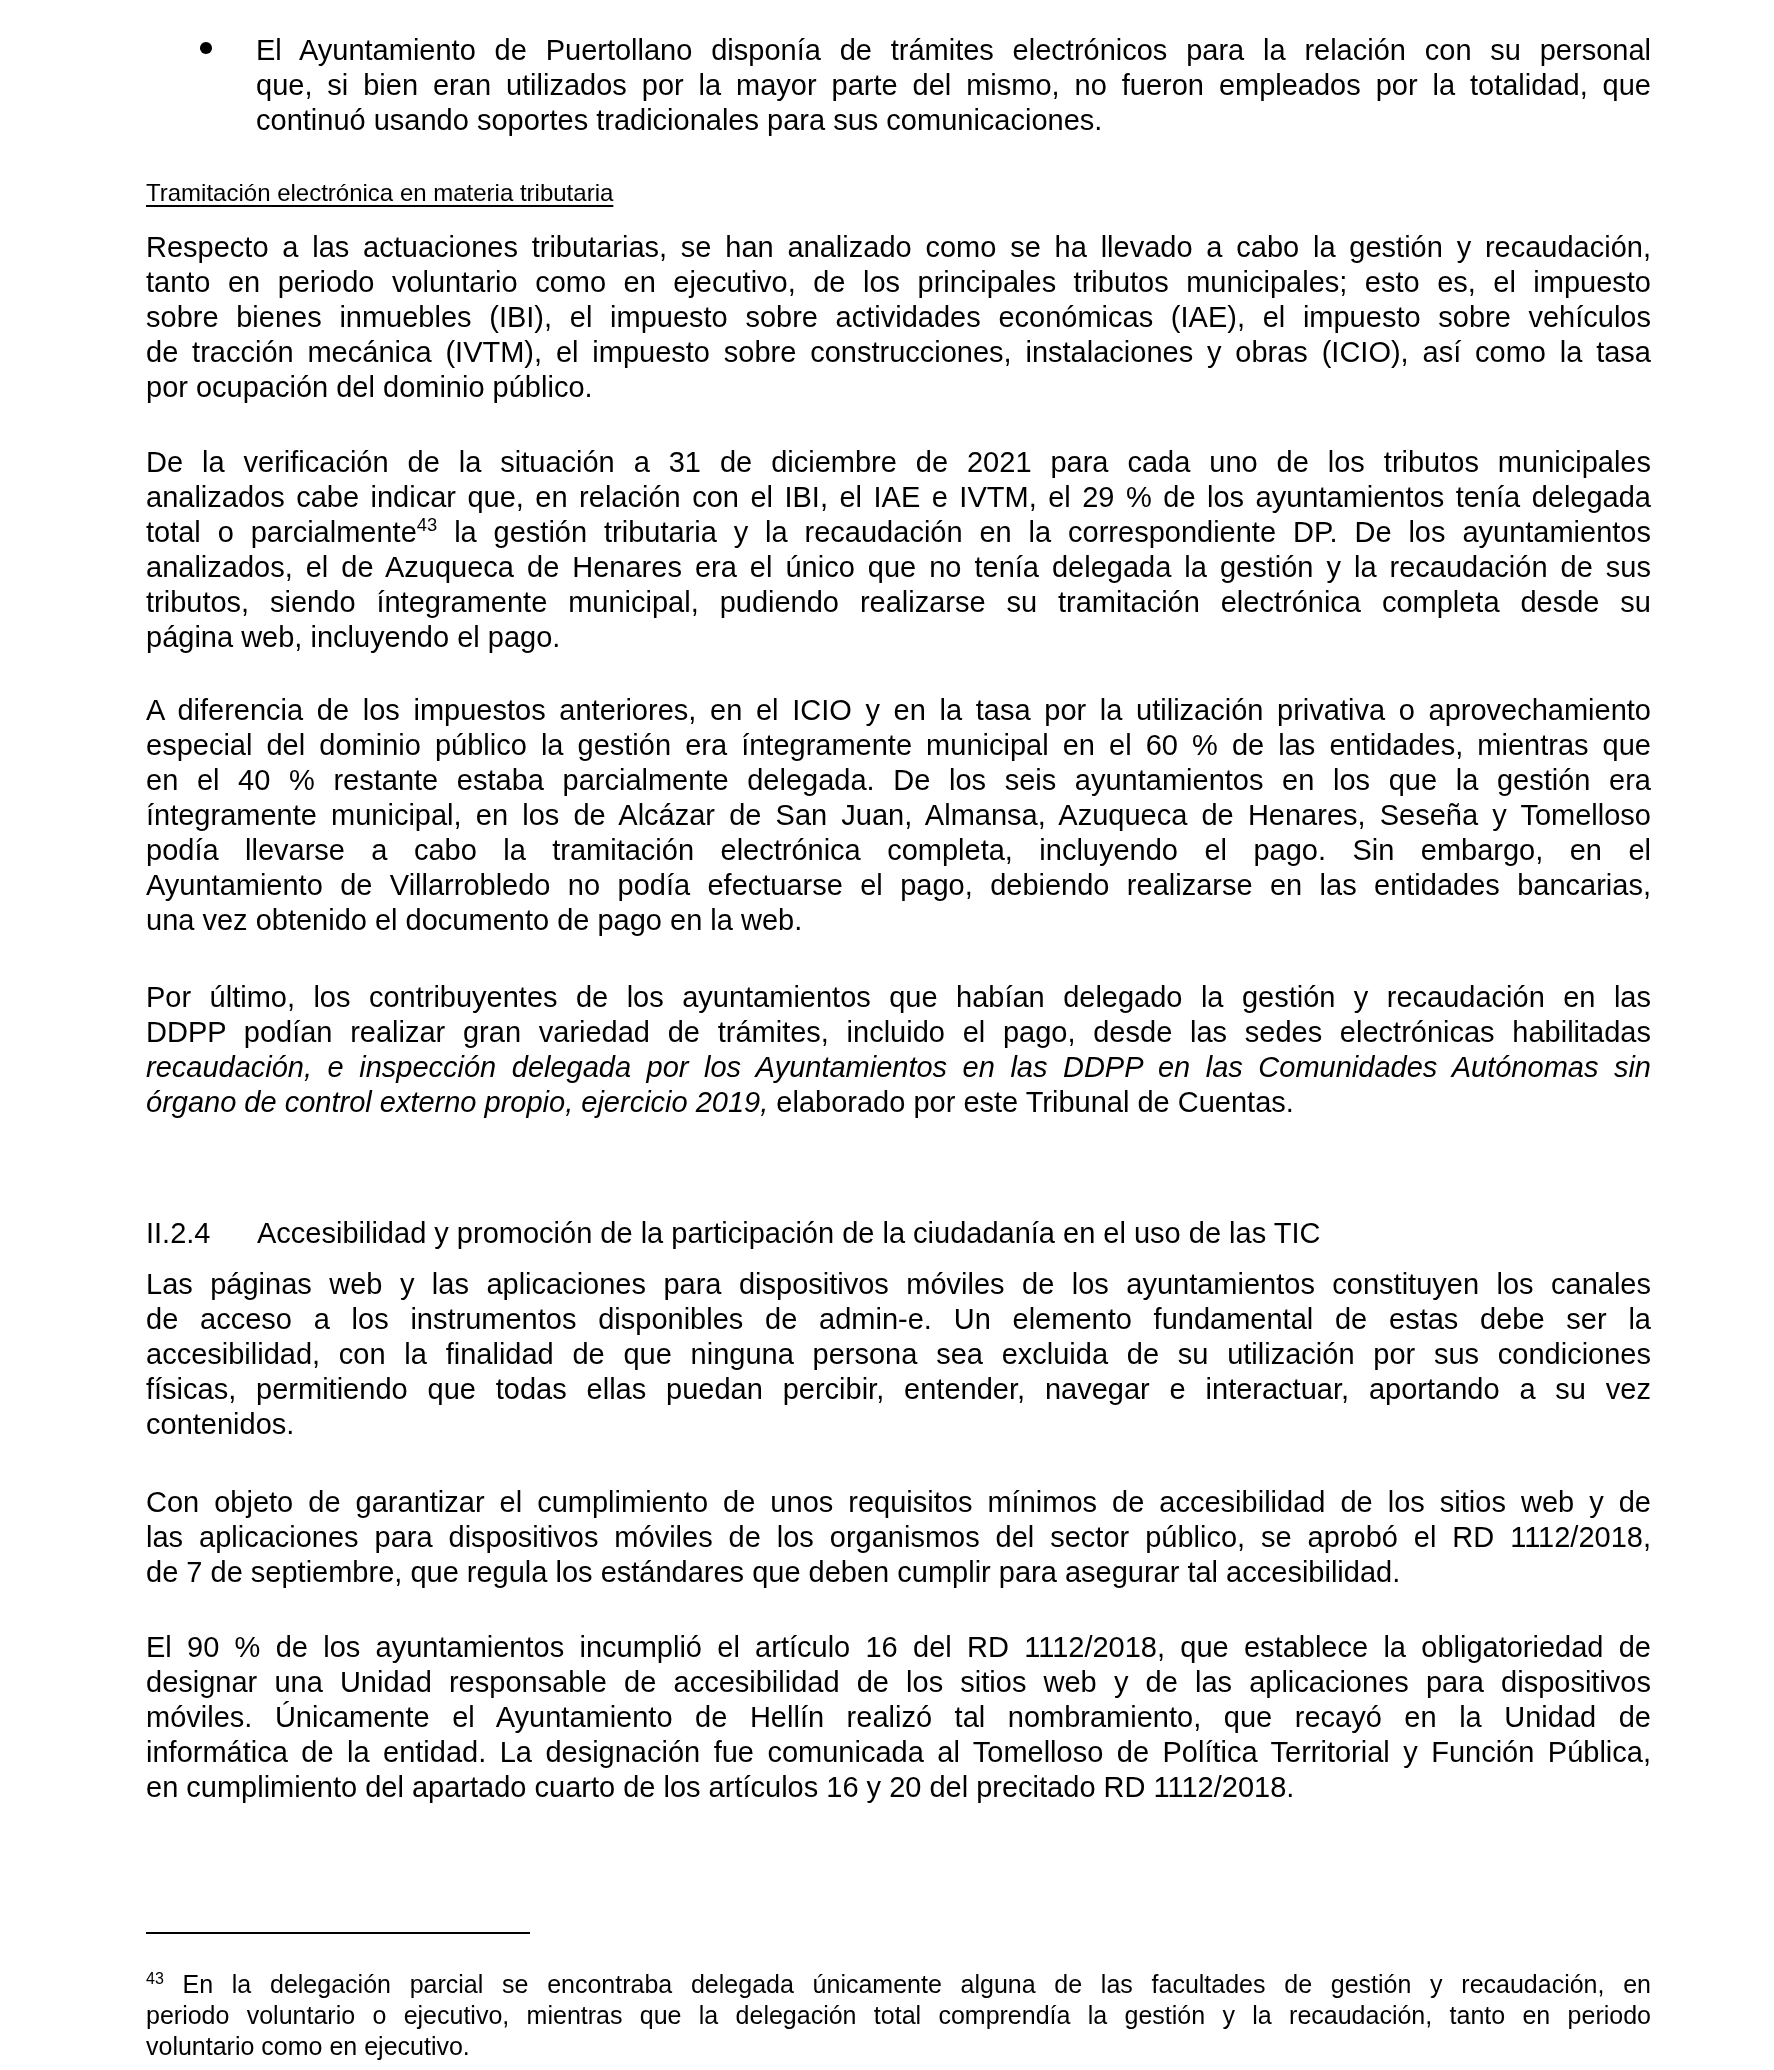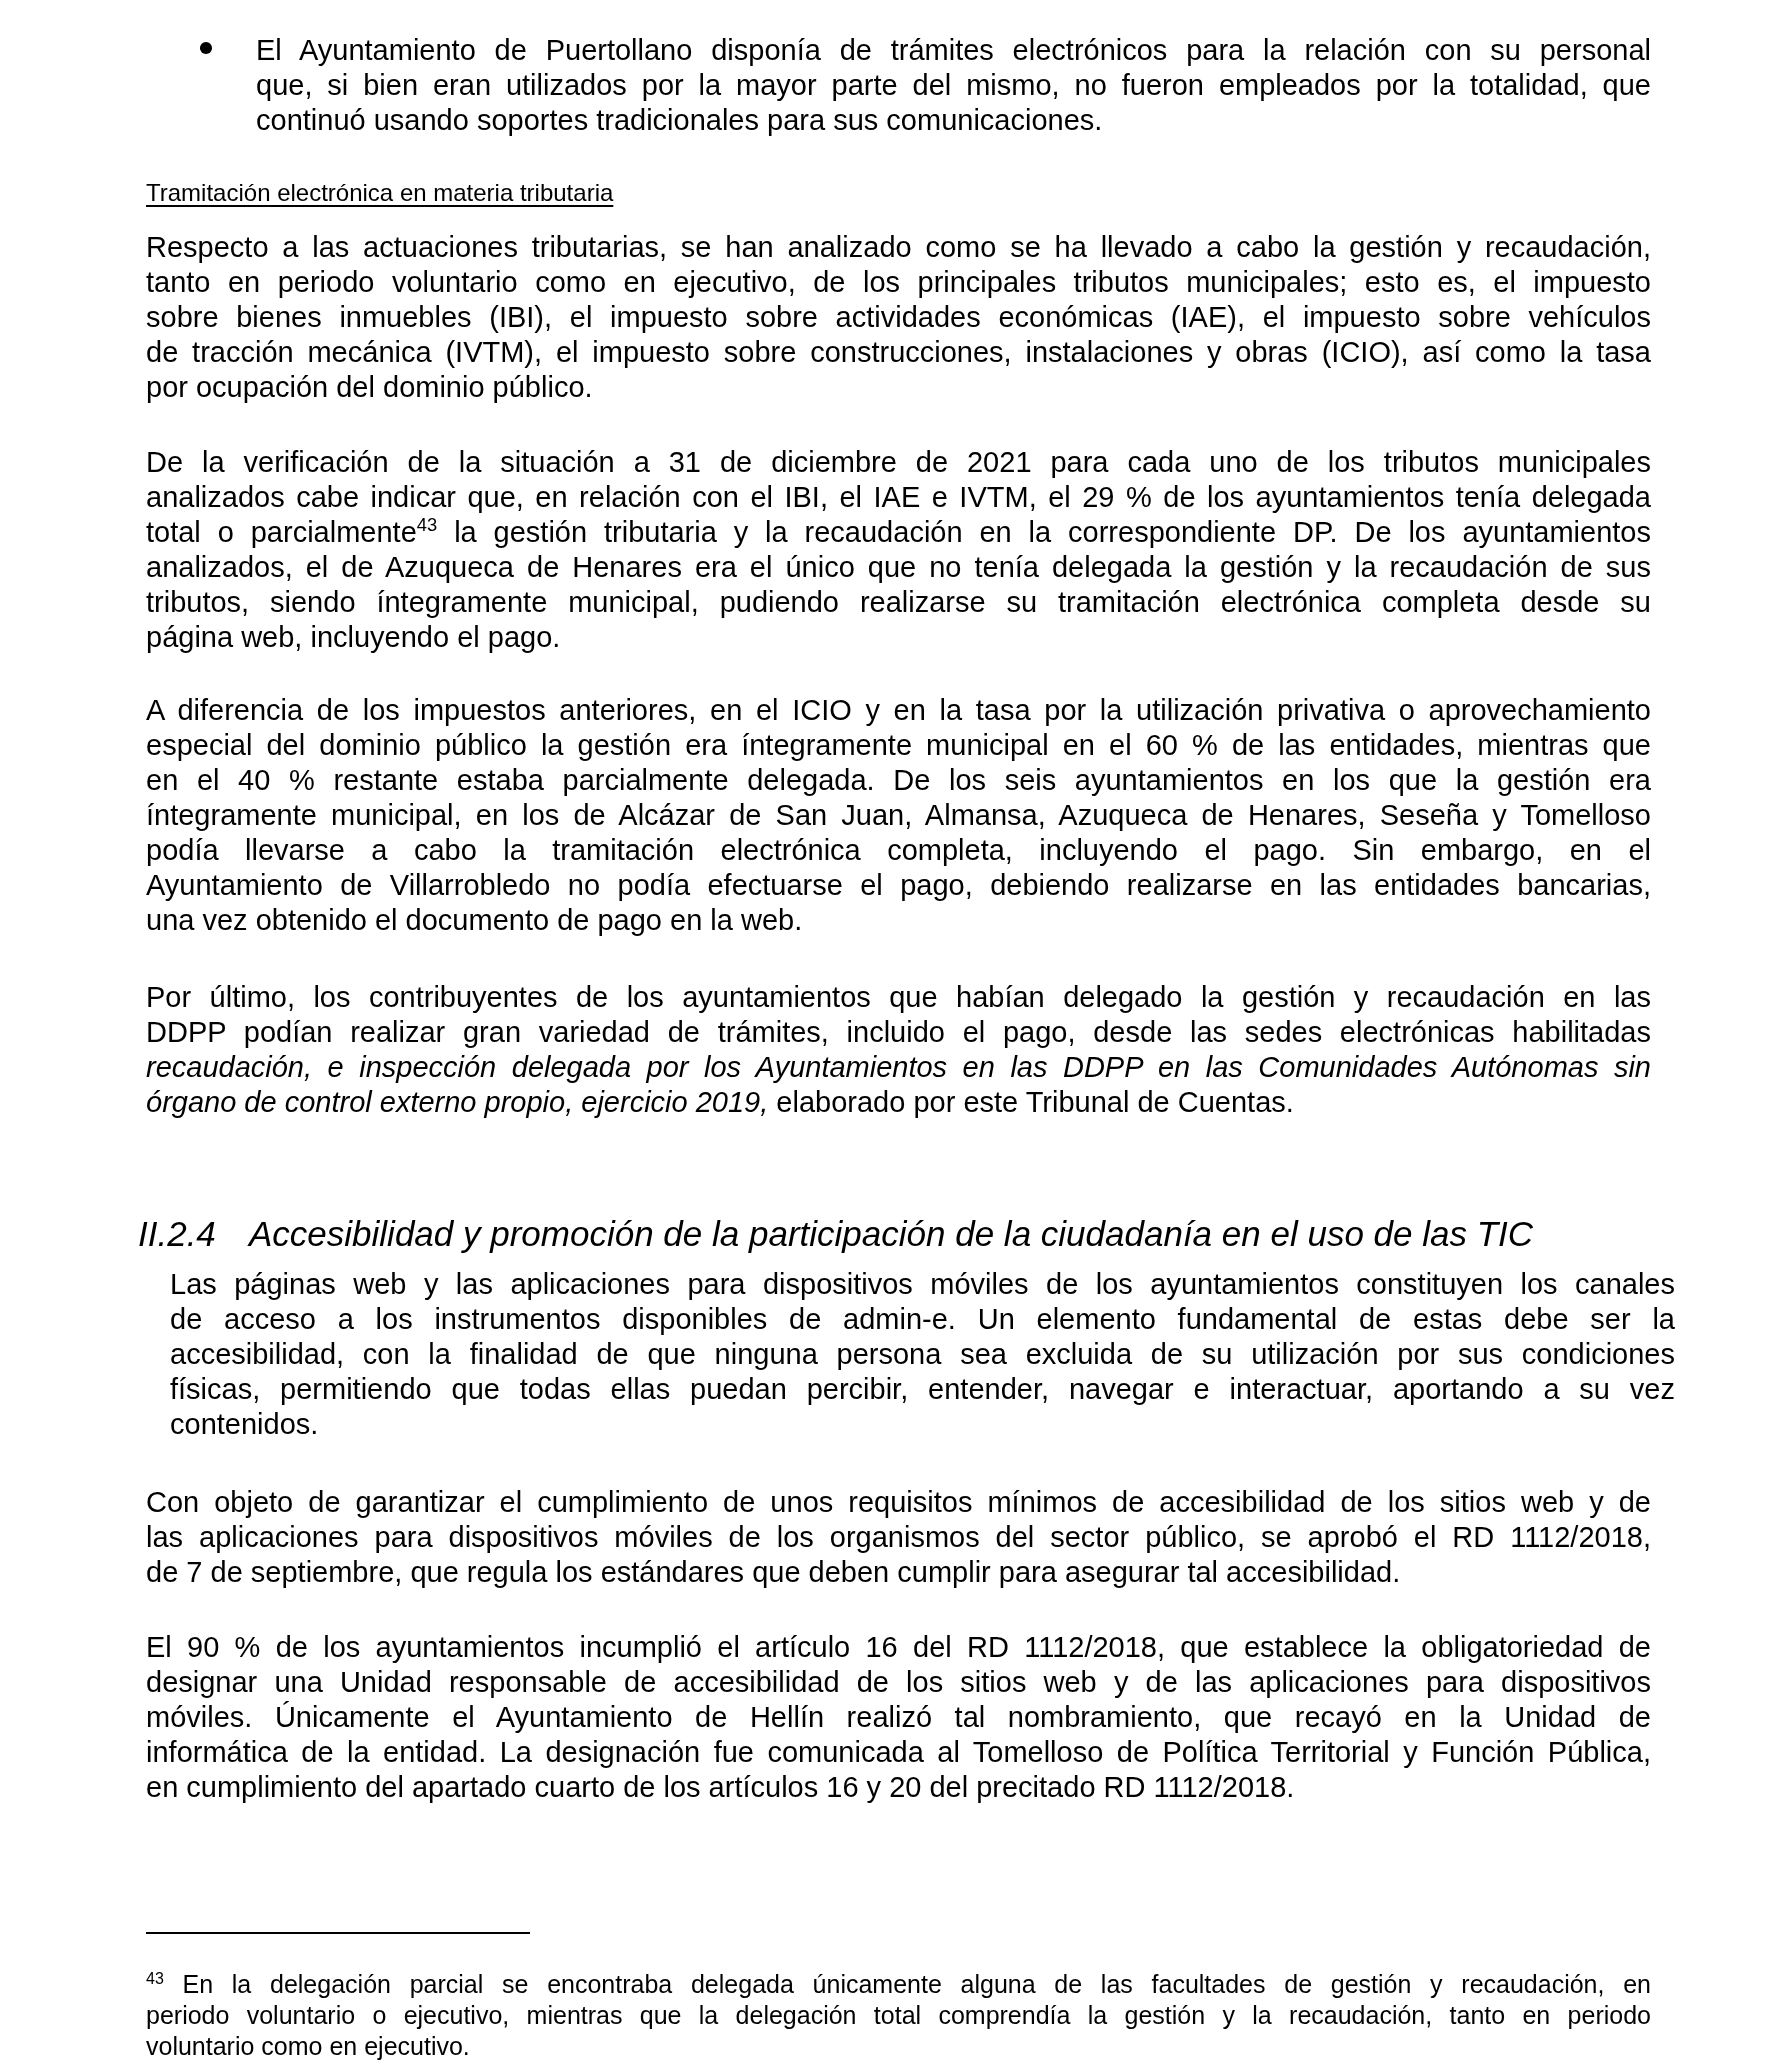--- a/index.html
+++ b/index.html
@@ -4,21 +4,21 @@
 <style>
   html, body { margin:0; padding:0; background:#ffffff; }
   body { width:1775px; height:2071px; position:relative; overflow:hidden;
          font-family:"Liberation Sans", sans-serif; color:#000; }
   .blk { position:absolute; left:146px; width:1505px; font-size:29px; line-height:35px; }
   .ln { display:block; white-space:nowrap; text-align:justify; text-align-last:justify; height:35px; overflow:visible; }
   .ln.last { text-align-last:left; }
   .bullet-wrap { left:256px; width:1395px; }
   .bullet-dot { position:absolute; left:200px; top:42px; width:11.7px; height:11.7px; border-radius:50%; background:#000; }
   .subhead { position:absolute; left:146px; font-size:24px; line-height:35px; text-decoration:underline; text-underline-offset:4.2px; text-decoration-thickness:1.7px; white-space:nowrap; }
-  .sechead { position:absolute; left:138px; font-size:35px; line-height:35px; white-space:nowrap;font-style:italic; }
+  .sechead { position:absolute; left:146px; font-size:29px; line-height:35px; white-space:nowrap; }
   .sechead .num { display:inline-block; width:111px; }
   sup { font-size:18.4px; line-height:0; vertical-align:11px; }
   i { font-style:italic; }
   .fn-sep { position:absolute; left:146px; top:1932px; width:384px; height:1.7px; background:#000; }
   .fn { position:absolute; left:146px; width:1505px; top:1969px; font-size:25px; line-height:31px; }
   .fn .ln { height:31px; }
   .fn sup { font-size:16px; vertical-align:9.2px; }
 </style>
 </head>
 <body>
@@ -63,21 +63,21 @@
   <span class="ln">Por último, los contribuyentes de los ayuntamientos que habían delegado la gestión y recaudación en las</span>
   <span class="ln">DDPP podían realizar gran variedad de trámites, incluido el pago, desde las sedes electrónicas habilitadas</span>
   <span class="ln"><i>recaudación, e inspección delegada por los Ayuntamientos en las DDPP en las Comunidades Autónomas sin</i></span>
   <span class="ln last"><i>órgano de control externo propio, ejercicio 2019,</i><span> elaborado por este Tribunal de Cuentas.</span></span>
 </div>
 
 <div class="sechead" style="top:1216px;">
   <span class="num">II.2.4</span><span>Accesibilidad y promoción de la participación de la ciudadanía en el uso de las TIC</span>
 </div>
 
-<div class="blk" style="top:1267px;margin-left:24px;">
+<div class="blk" style="top:1267px;">
   <span class="ln">Las páginas web y las aplicaciones para dispositivos móviles de los ayuntamientos constituyen los canales</span>
   <span class="ln">de acceso a los instrumentos disponibles de admin-e. Un elemento fundamental de estas debe ser la</span>
   <span class="ln">accesibilidad, con la finalidad de que ninguna persona sea excluida de su utilización por sus condiciones</span>
   <span class="ln">físicas, permitiendo que todas ellas puedan percibir, entender, navegar e interactuar, aportando a su vez</span>
   <span class="ln last">contenidos.</span>
 </div>
 
 <div class="blk" style="top:1485px;">
   <span class="ln">Con objeto de garantizar el cumplimiento de unos requisitos mínimos de accesibilidad de los sitios web y de</span>
   <span class="ln">las aplicaciones para dispositivos móviles de los organismos del sector público, se aprobó el RD 1112/2018,</span>

